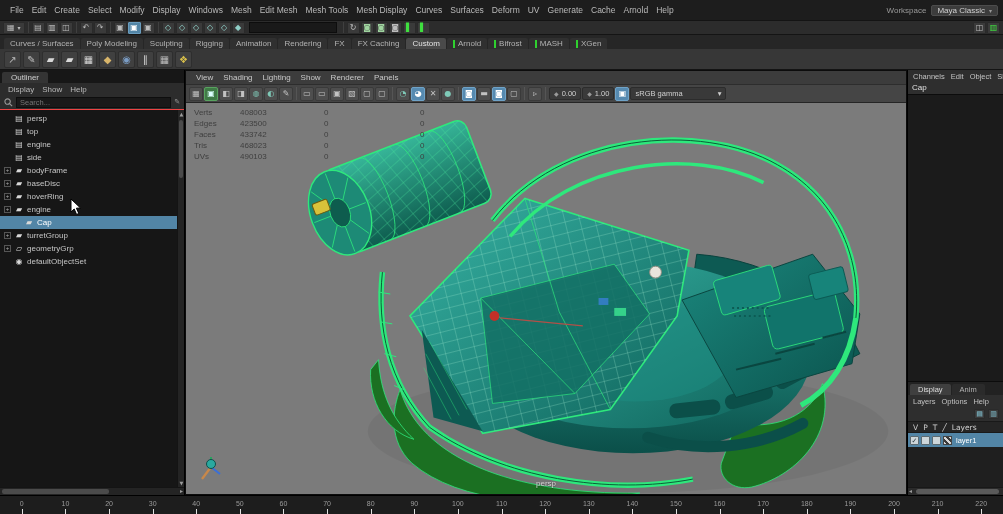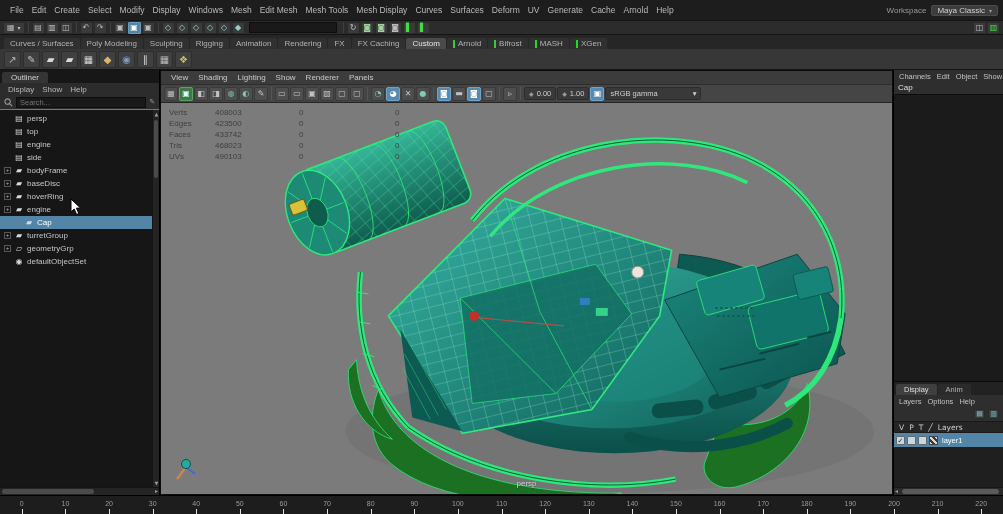--- a/index.html
+++ b/index.html
@@ -32,21 +32,21 @@
   .shelf-tab { background:#303030; border-radius:2px 2px 0 0; padding:1px 6px 1px 6px; display:flex; align-items:center; gap:3px; white-space:nowrap; }
   .shelf-tab.active { background:#4a4a4a; color:#e2e2e2; }
   .tab-marker { width:2px; height:8px; background:var(--marker-green,#2fd12f); }
   .shelf-row { height:21px; background:#373737; border-bottom:1px solid #141414; display:flex; align-items:center; gap:2px; padding:0 4px; }
   .shelf-icon { width:17px; height:17px; background:#404040; border:1px solid #2e2e2e; border-radius:2px; font-size:10px; line-height:15px; text-align:center; }
 
   
   .main { display:flex; height:425px; }
 
   
-  .outliner { width:160px; background:#1f1f1f; border-right:1px solid #000; display:flex; flex-direction:column; }
+  .outliner { width:185px; background:#1f1f1f; border-right:1px solid #000; display:flex; flex-direction:column; }
   .outl-tabrow { height:13px; background:#171717; display:flex; align-items:flex-end; }
   .outl-tab { background:#343434; color:#cfcfcf; font-size:8px; padding:1px 9px; border-radius:2px 2px 0 0; margin-left:2px; }
   .outl-menus { height:12px; background:#2c2c2c; display:flex; align-items:center; gap:2px; font-size:8px; color:#b8b8b8; padding-left:5px; }
   .outl-menus div { padding:0 3px; }
   .outl-search { height:15px; background:#2c2c2c; border-bottom:1px solid #ef4444; display:flex; align-items:center; gap:3px; padding:0 4px; }
   .outl-search input { flex:1; height:11px; background:#191919; border:1px solid #0e0e0e; color:#9a9a9a; font-size:7.5px; padding:0 3px; min-width:0; }
   .filter-ic { font-size:7px; color:#9a9a9a; }
   .outl-list { flex:1; background:#161616; position:relative; padding-top:2px; overflow:hidden; }
   .outl-item { height:13px; display:flex; align-items:center; gap:3px; padding-left:4px; font-size:8px; color:#c6c6c6; white-space:nowrap; }
   .outl-item.selected { background:var(--selection-blue,#5285a6); color:#fff; }
@@ -79,21 +79,21 @@
   .persp-label { position:absolute; left:50%; bottom:6px; transform:translateX(-50%); font-size:8px; color:#d2d2d2; text-shadow:0 1px 1px rgba(0,0,0,.35); }
   svg.axis { position:absolute; left:10px; bottom:12px; }
 
   
   .fin { fill:var(--dark-green,#1b7022); stroke:var(--wire-green,#2ee87c); stroke-width:.8; }
   .tube { stroke:var(--wire-green,#2ee87c); stroke-width:5.5; fill:none; }
   .tube2 { stroke:var(--wire-green,#2ee87c); stroke-width:3.5; fill:none; }
   .tubeline { stroke:#0b5c38; stroke-width:1; fill:none; }
 
   
-  .rightpanel { width:110px; background:#2e2e2e; border-left:1px solid #000; display:flex; flex-direction:column; }
+  .rightpanel { width:96px; background:#2e2e2e; border-left:1px solid #000; display:flex; flex-direction:column; }
   .cb-menus { height:12px; display:flex; font-size:7.5px; color:#c2c2c2; align-items:center; padding-left:2px; background:#2e2e2e; }
   .cb-menus div { padding:0 3px; }
   .cb-name { height:12px; font-size:8px; color:#e0e0e0; padding:1px 4px; }
   .cb-attrs { padding:1px 0 3px; }
   .cb-attr { height:10px; line-height:10px; font-size:7.5px; color:#cdcdcd; text-align:right; padding-right:3px; }
   .cb-void { flex:1; background:#1b1b1b; border-top:1px solid #0c0c0c; }
   .layer-editor { background:#2e2e2e; border-top:1px solid #0c0c0c; }
   .le-tabs { height:13px; background:#222; display:flex; gap:1px; align-items:flex-end; padding-left:2px; }
   .le-tab { font-size:7.5px; padding:1px 8px; background:#2b2b2b; color:#b0b0b0; border-radius:2px 2px 0 0; }
   .le-tab.active { background:#3f3f3f; color:#dedede; }

